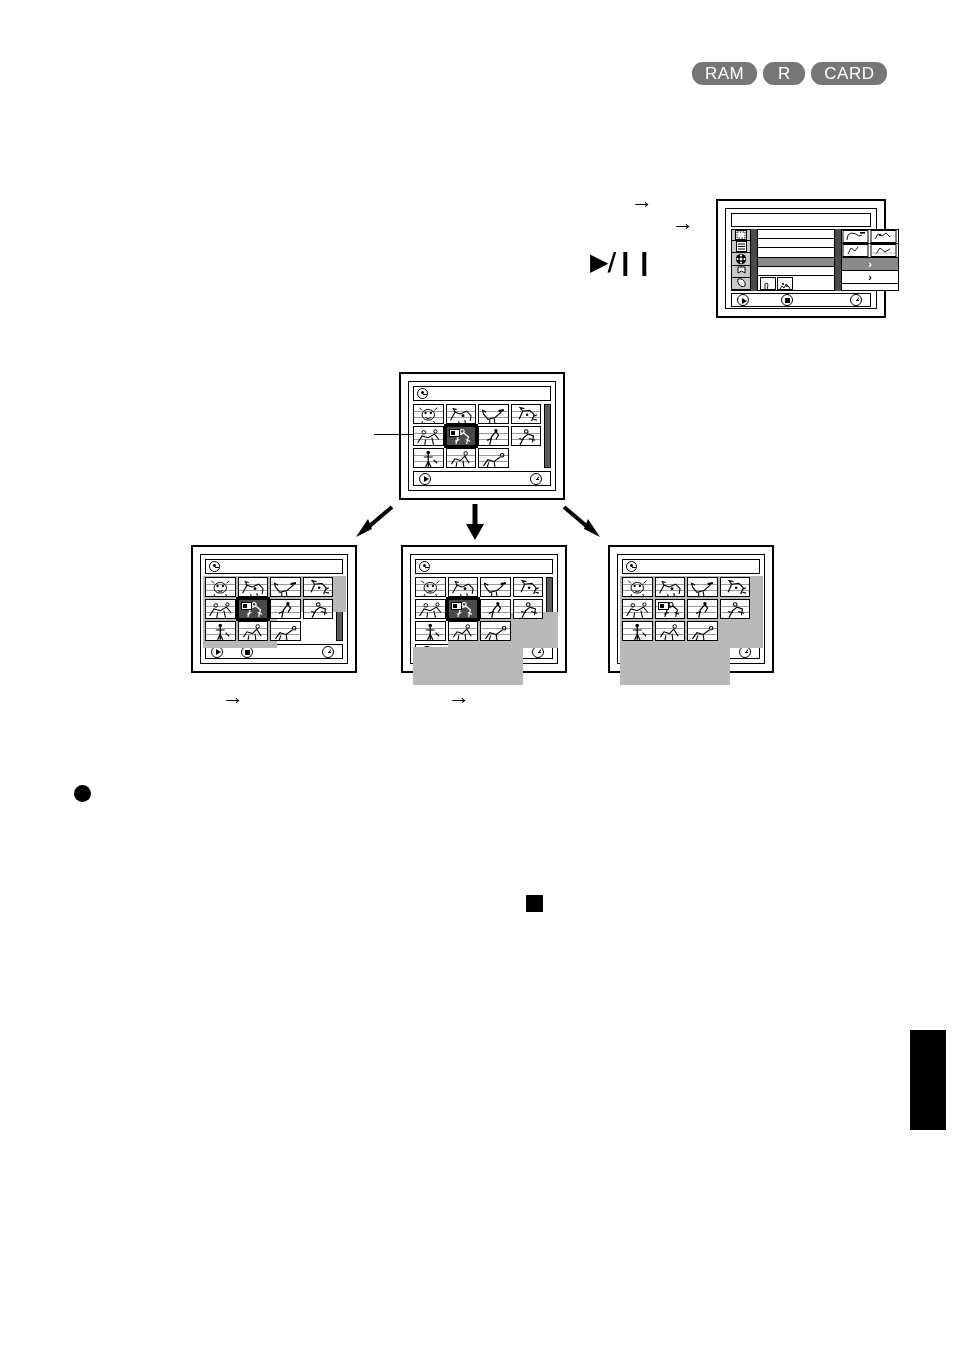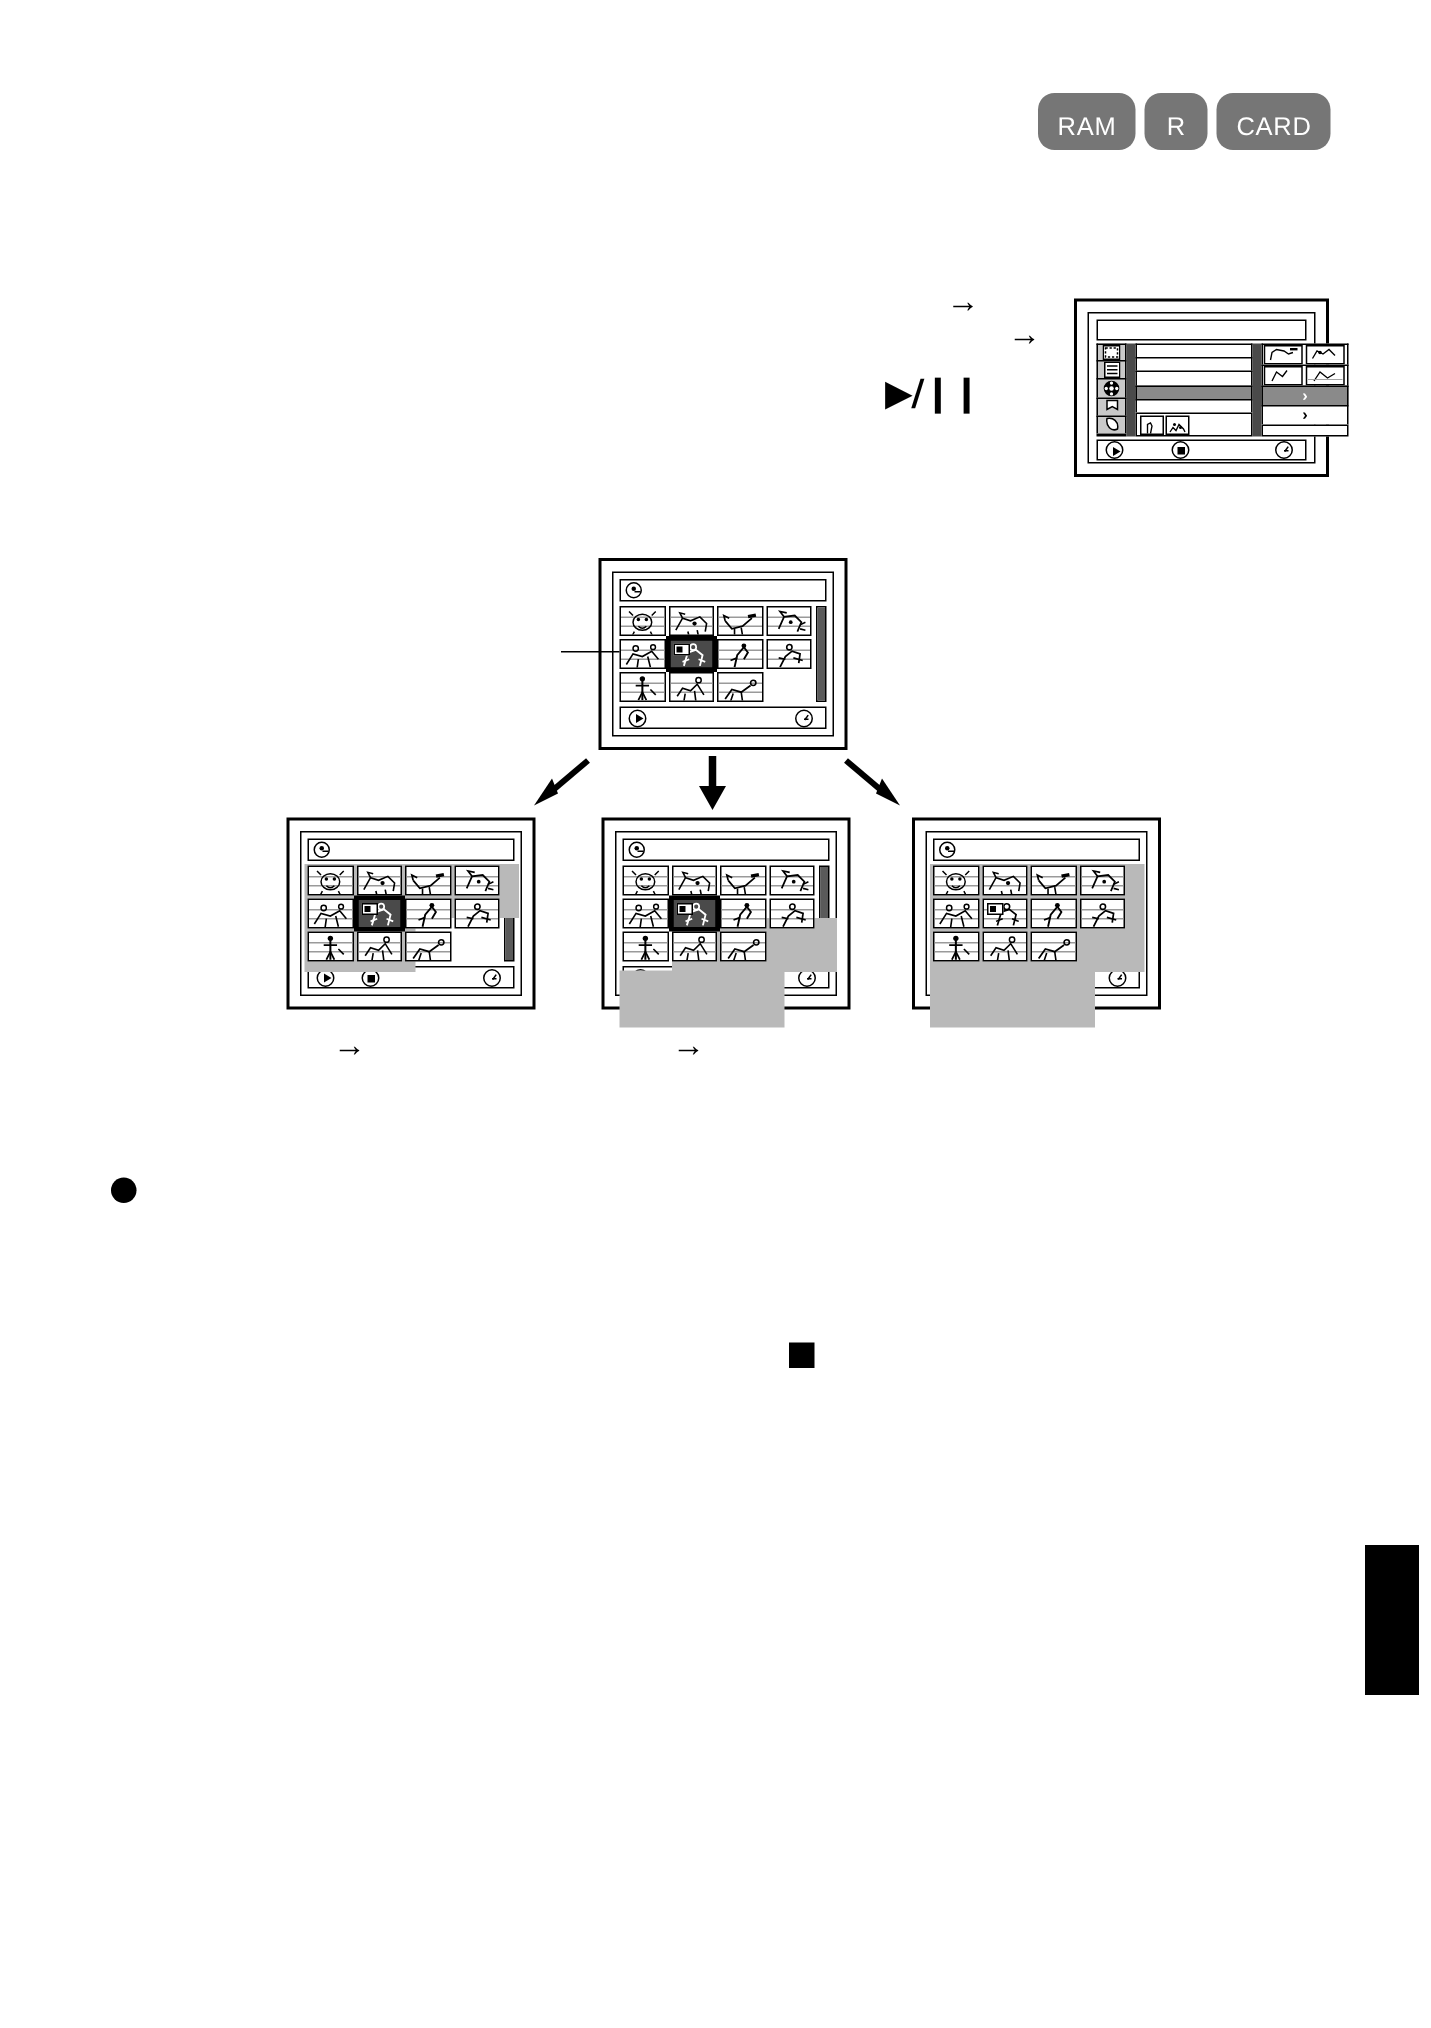--- a/index.html
+++ b/index.html
@@ -14,23 +14,23 @@
   .page { position: relative; width: 954px; height: 1352px; }
 
   
   .badges {
     position: absolute; top: 62px; left: 692px;
     display: flex; gap: 6px; align-items: center;
   }
   .badge {
     background: #767676; color: #ffffff;
     border-radius: 11px;
-    height: 38px; line-height: 23px;
+    height: 23px; line-height: 23px;
     font-size: 17px; letter-spacing: 0.5px;
-    text-align: center; padding: 11px 13px;
+    text-align: center; padding: 0 13px;
     font-family: "Liberation Sans", sans-serif;
   }
   .badge.w-ram { min-width: 60px; }
   .badge.w-r   { min-width: 42px; }
   .badge.w-card{ min-width: 72px; }
 
   
   .glyph { position: absolute; font-size: 20px; color: #000; line-height: 1; }
   .arrow-r { font-size: 22px; }
   .playpause {

